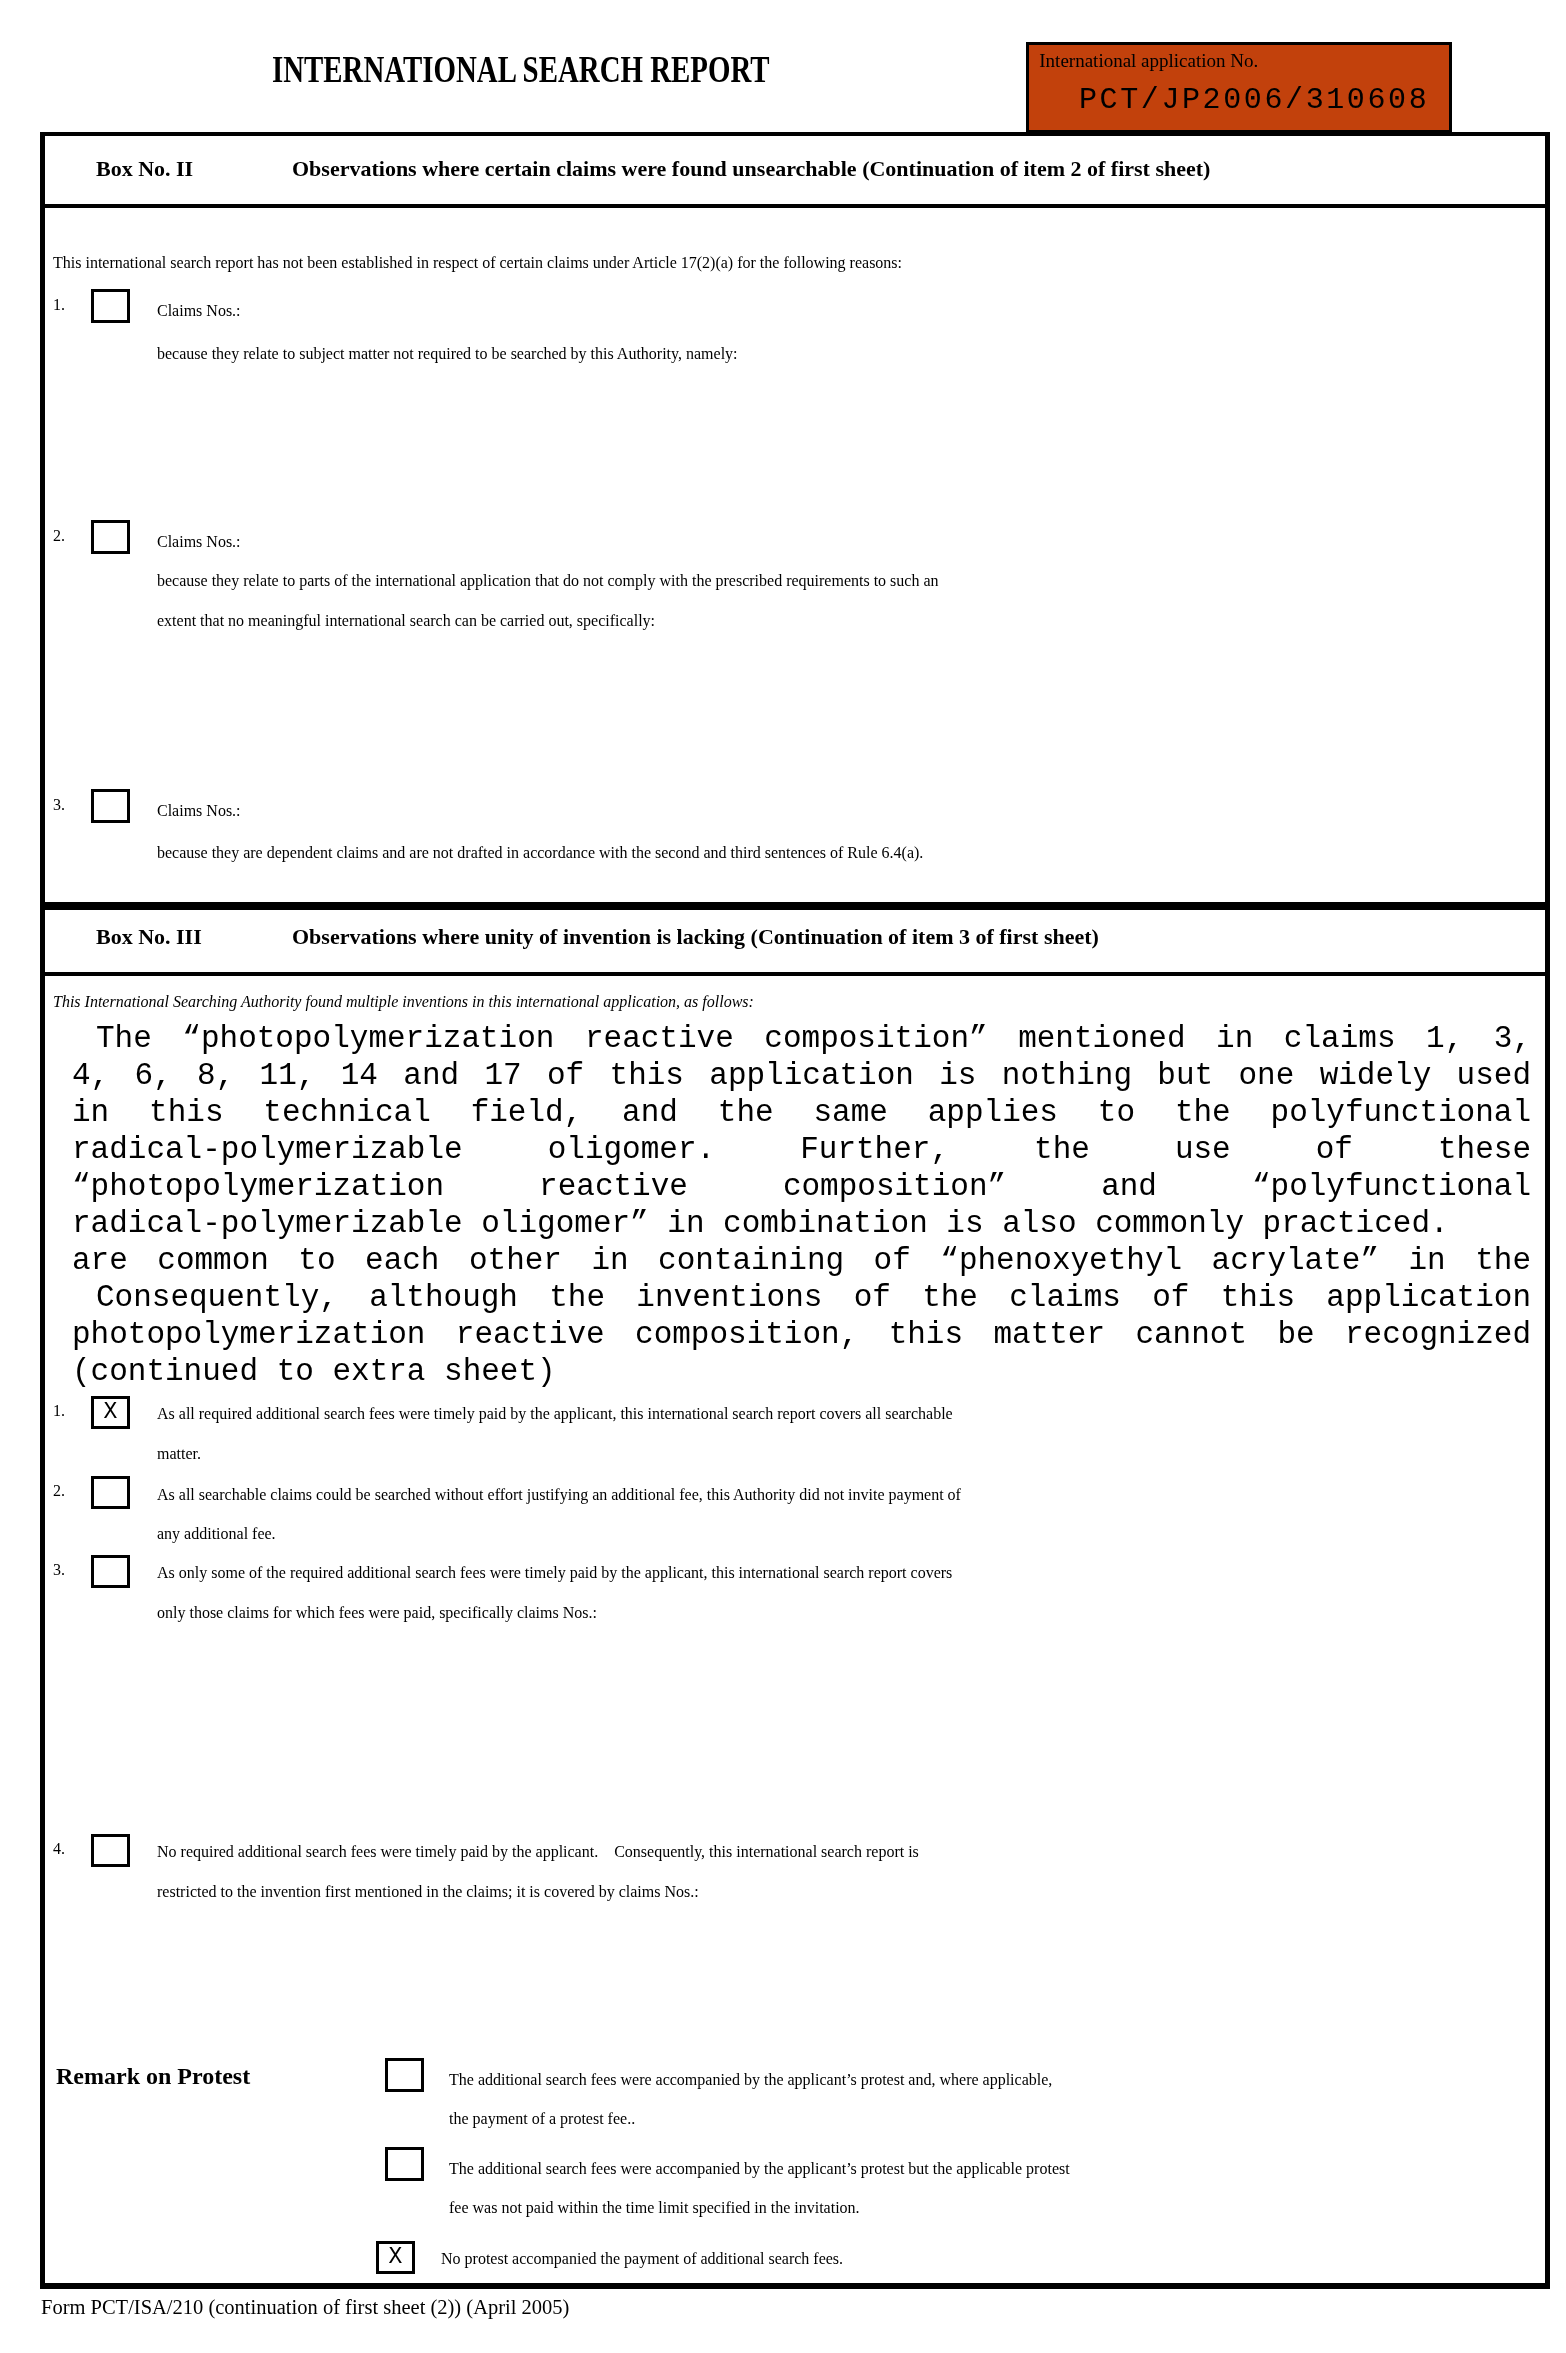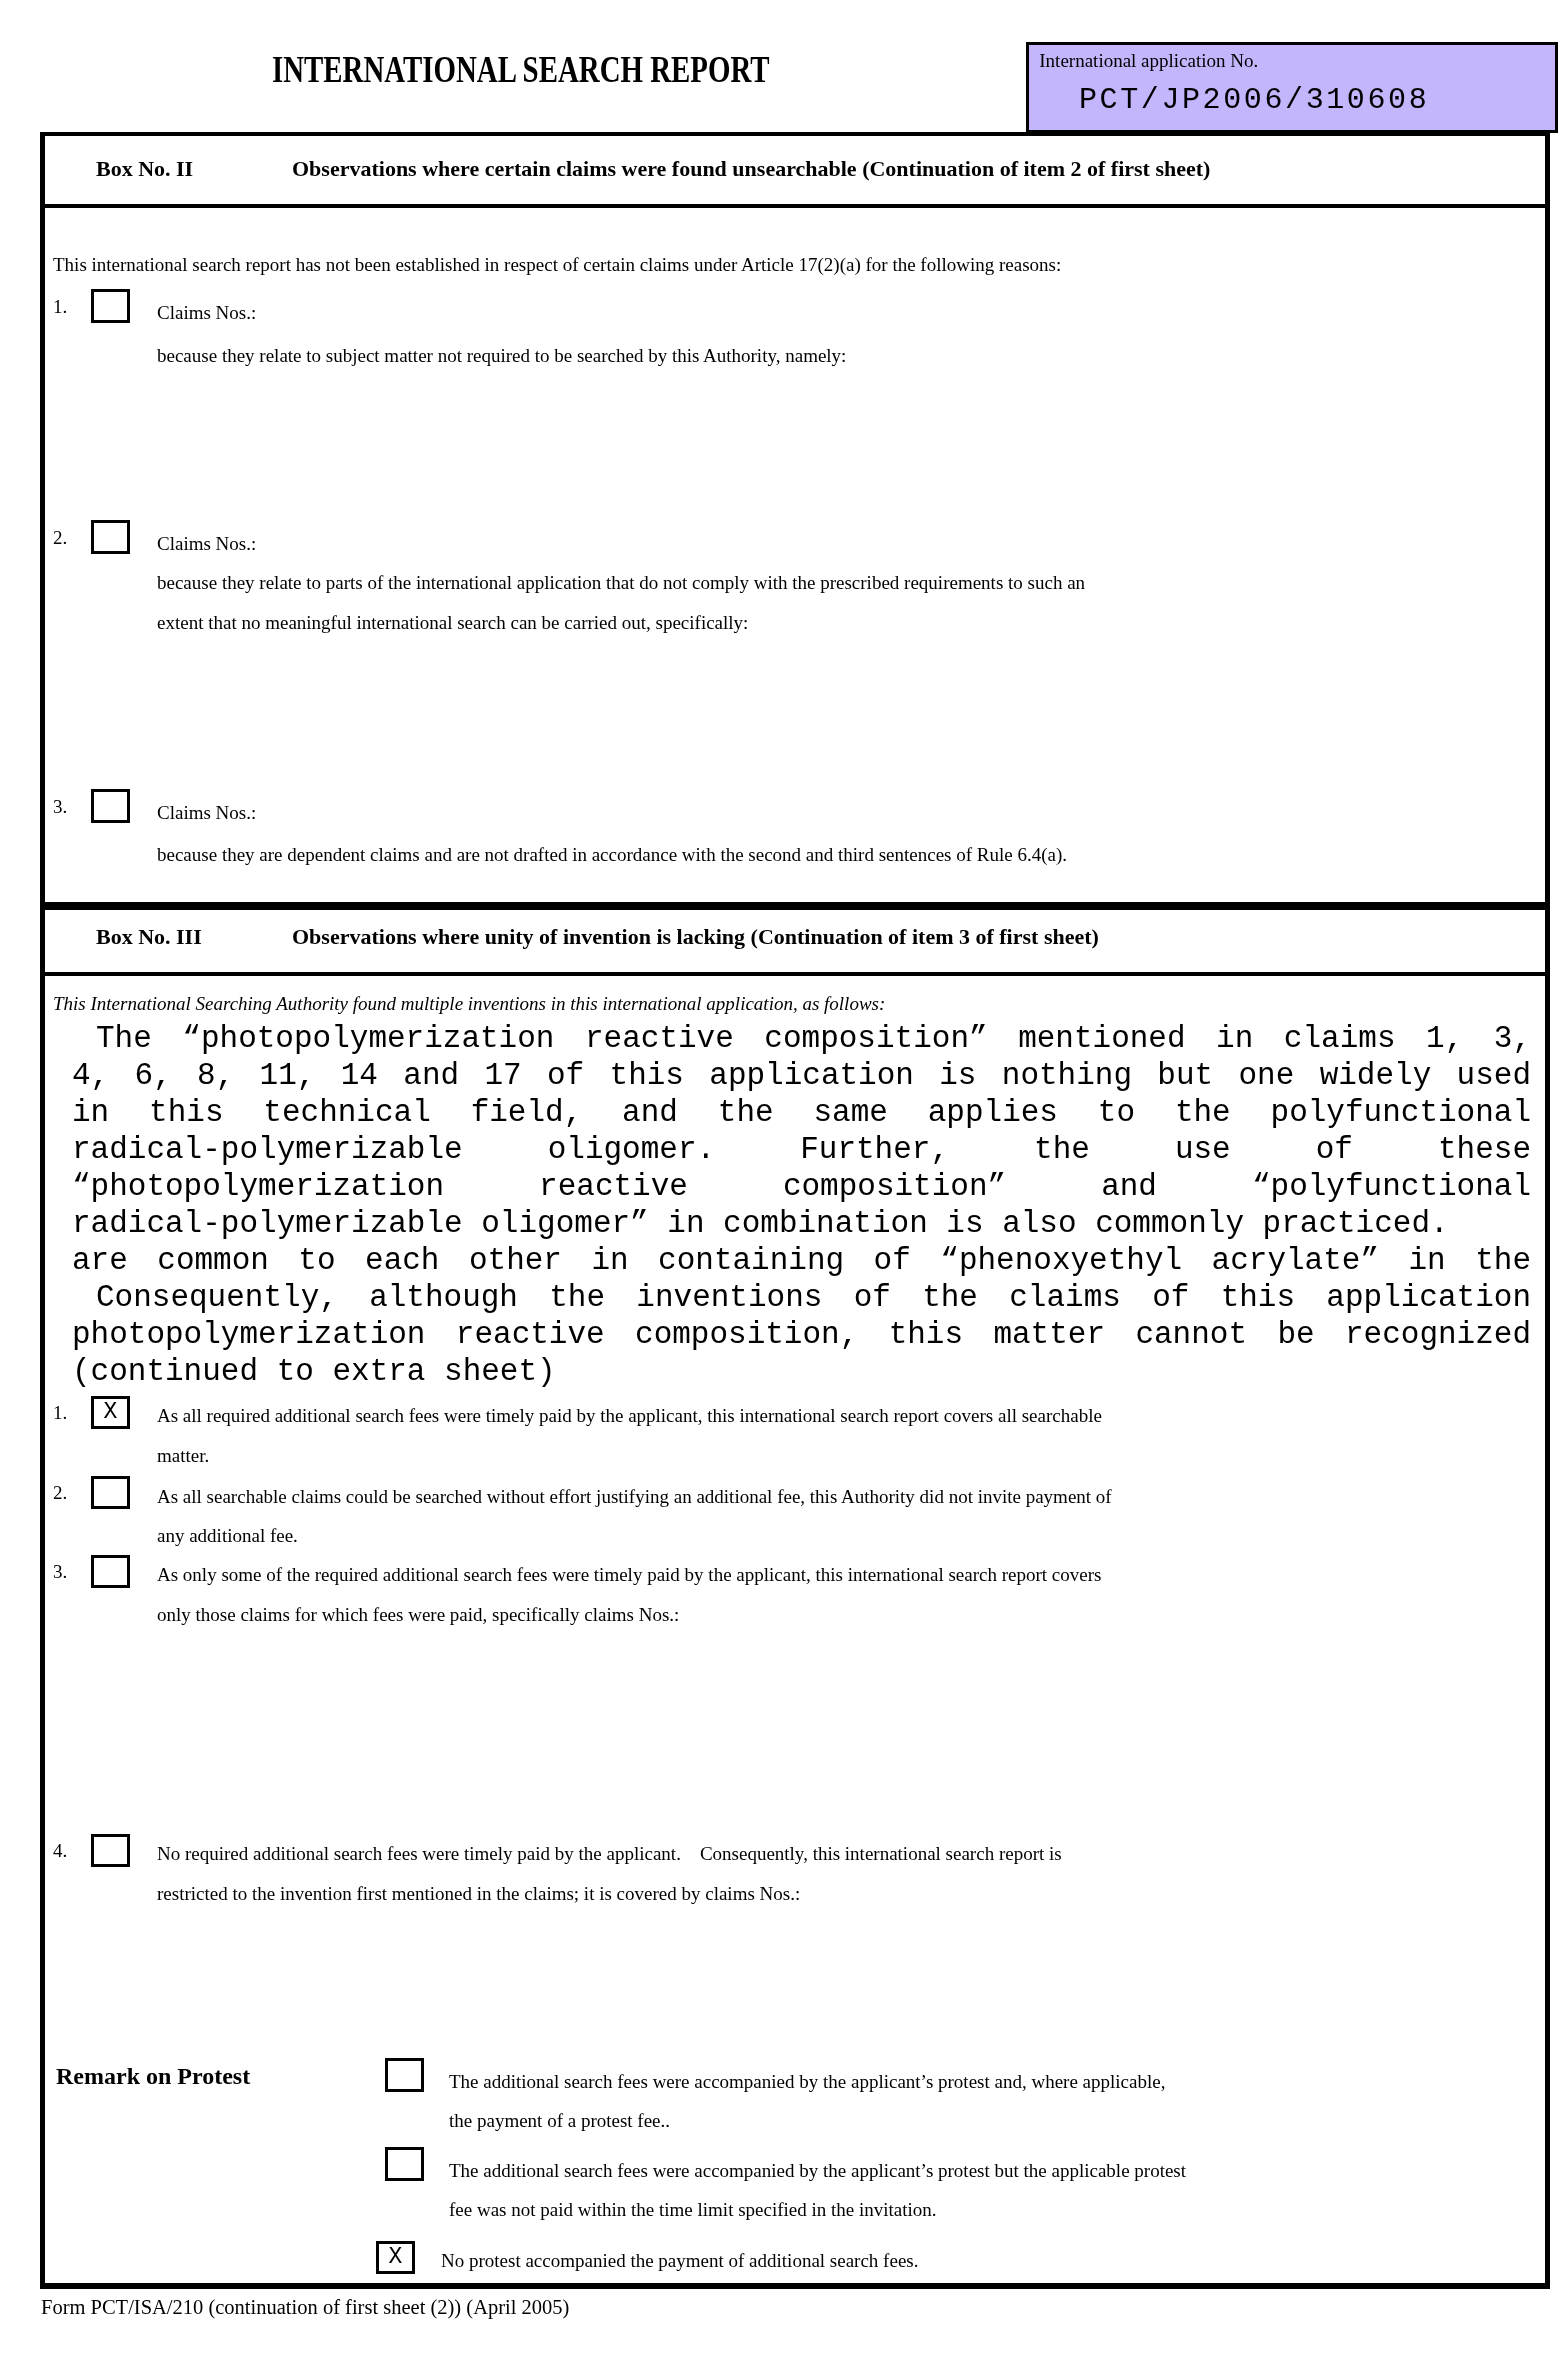--- a/index.html
+++ b/index.html
@@ -6,29 +6,29 @@
   .page{
     position:relative;
     width:1566px;height:2354px;
     background:#ffffff;
     color:#000;
     font-family:"Liberation Serif", serif;
     overflow:hidden;
     margin:0 auto;
   }
   .abs{position:absolute;white-space:pre;}
-  .serif{font-family:"Liberation Serif", serif;font-size:19px;line-height:1.25;}
+  .serif{font-family:"Liberation Serif", serif;font-size:16px;line-height:1.25;}
   .title{
     font-family:"Liberation Serif", serif;
     font-weight:bold;font-size:38px;letter-spacing:0px;
     transform:scaleX(0.76);transform-origin:left top;white-space:pre;
   }
   .appbox{
-    position:absolute;left:1026px;top:42px;width:532px;height:91px;
-    border:3.4px solid #000;box-sizing:border-box;background:#c4b5fd;
+    position:absolute;left:1026px;top:42px;width:426px;height:91px;
+    border:3.4px solid #000;box-sizing:border-box;background:#c2410c;
   }
   .appbox-label{position:absolute;left:10.3px;top:5.1px;font-size:19px;font-family:"Liberation Serif", serif;}
   .appbox-no{
     position:absolute;left:50px;top:38px;
     font-family:"Liberation Mono","DejaVu Sans Mono",monospace;
     font-size:30px;letter-spacing:2.6px;white-space:pre;
   }
   .mainbox{
     position:absolute;left:40px;top:132px;width:1510px;height:2157px;
     border:4.3px solid #000;border-left-width:5.1px;border-right-width:5.1px;border-bottom-width:6.8px;

